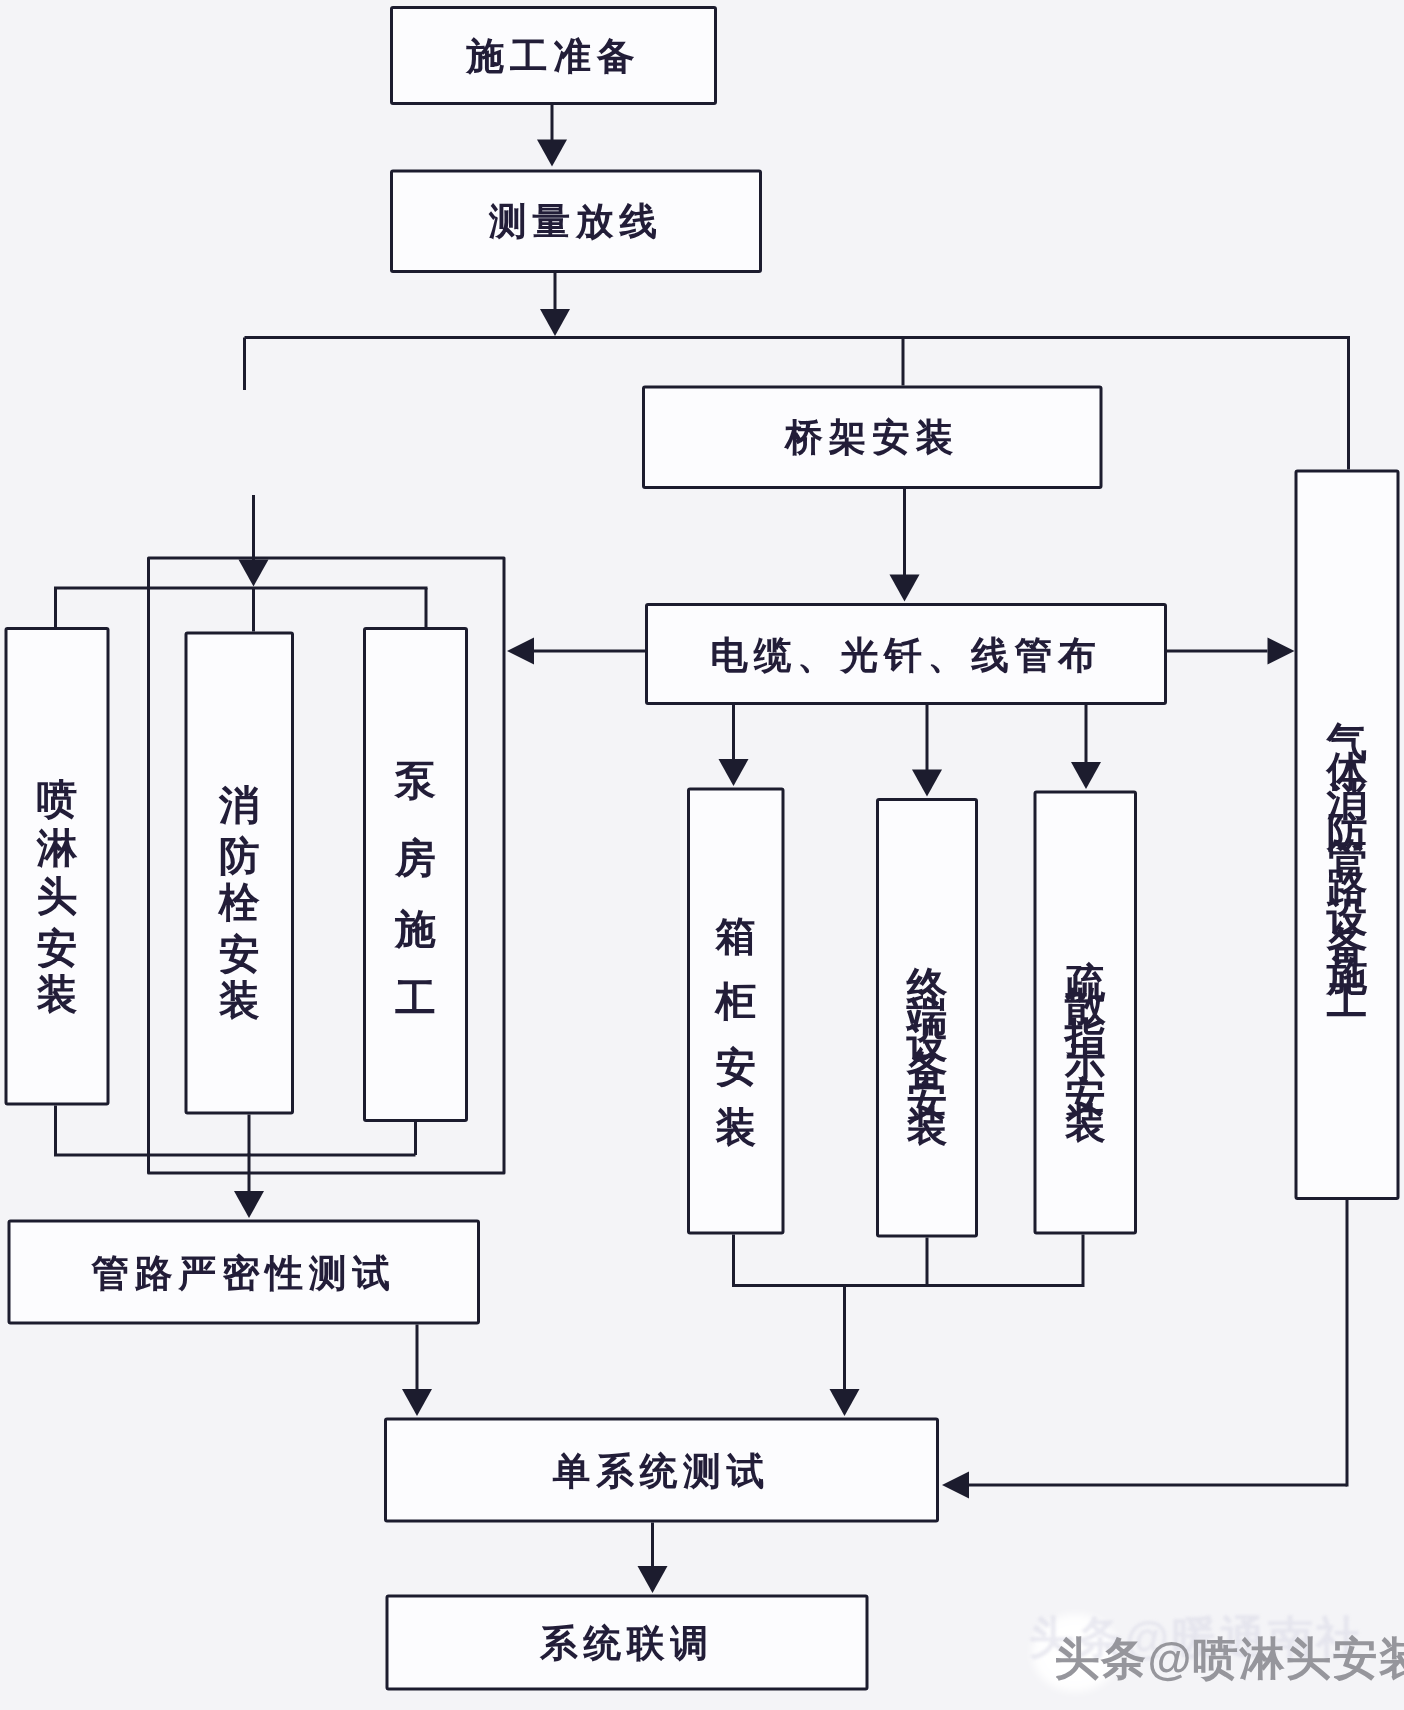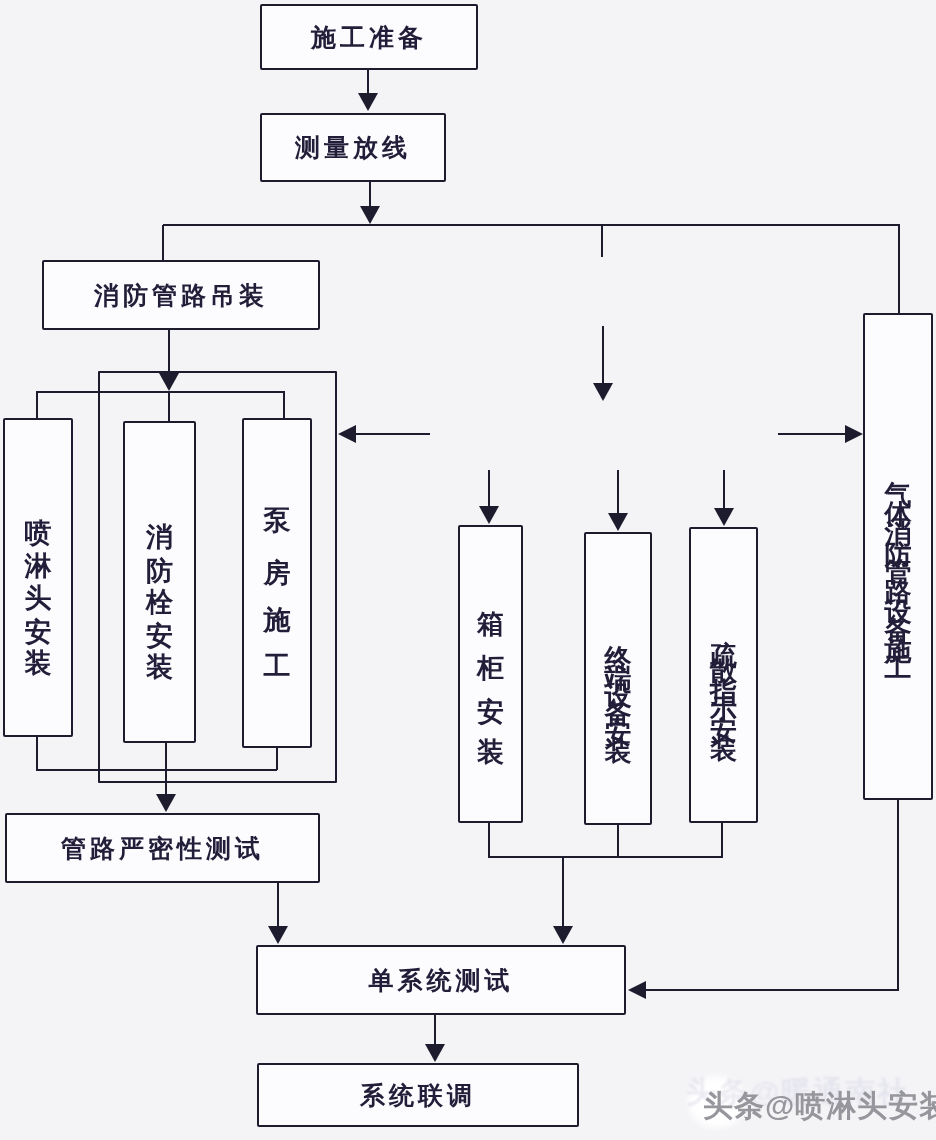--- a/index.html
+++ b/index.html
@@ -54,33 +54,36 @@
 </style>
 </head>
 <body>
 
 <div id="stage">
 
   <div class="node hbox" style="left:260px;top:4px;width:218px;height:66px">
     <span>施工准备</span>
   </div>
 
-  <div class="node hbox" style="left:260px;top:113px;width:186px;height:69px">
+  <div class="node hbox" style="left:260px;top:113px;width:248px;height:69px">
     <span>测量放线</span>
   </div>
 
-  <div class="node hbox" style="left:42px;top:260px;width:278px;height:70px">
-    <span>消防管路吊装</span>
+
+  <div class="node hbox" style="left:428px;top:257px;width:307px;height:69px">
+    <span>桥架安装</span>
   </div>
-
 
   <div class="node vbox" style="left:863px;top:313px;width:70px;height:487px">
     <span style="letter-spacing:.72em">气体消防管路设备施工</span>
   </div>
 
+  <div class="node hbox" style="left:430px;top:402px;width:348px;height:68px">
+    <span>电缆、光钎、线管布</span>
+  </div>
 
   <div class="group" style="left:98px;top:371px;width:239px;height:412px"></div>
 
   <div class="node vbox" style="left:3px;top:418px;width:70px;height:319px">
     <span style="letter-spacing:1.2em">喷淋头安装</span>
   </div>
 
   <div class="node vbox" style="left:123px;top:421px;width:73px;height:322px">
     <span style="letter-spacing:1.2em">消防栓安装</span>
   </div>

